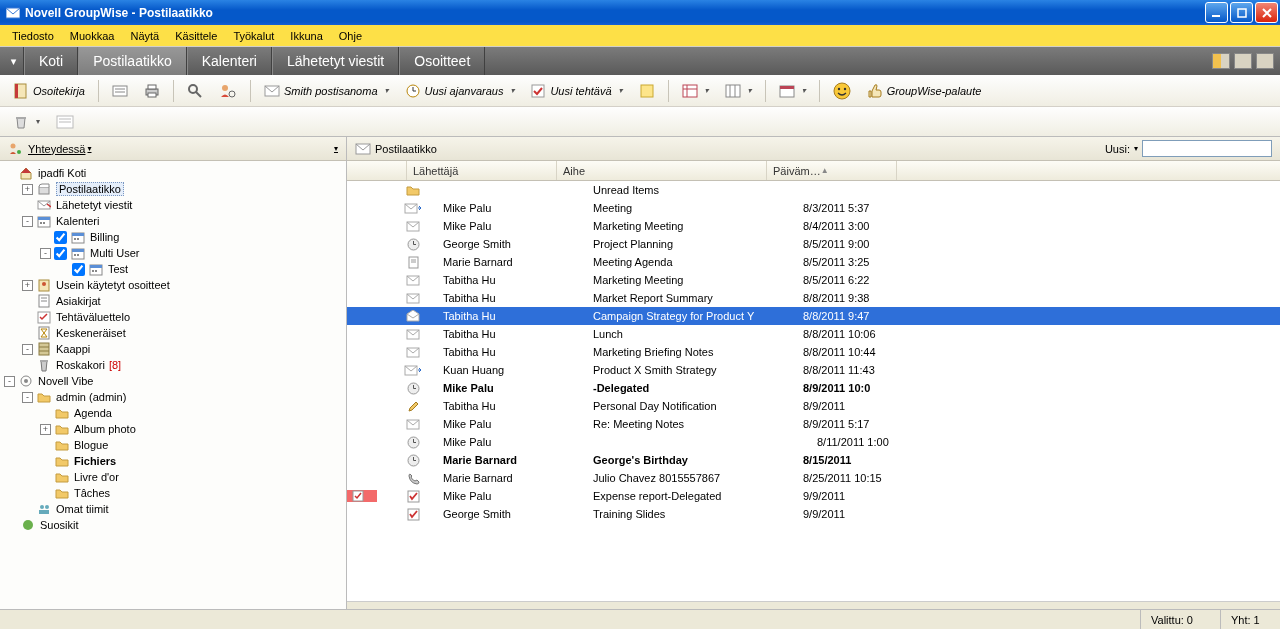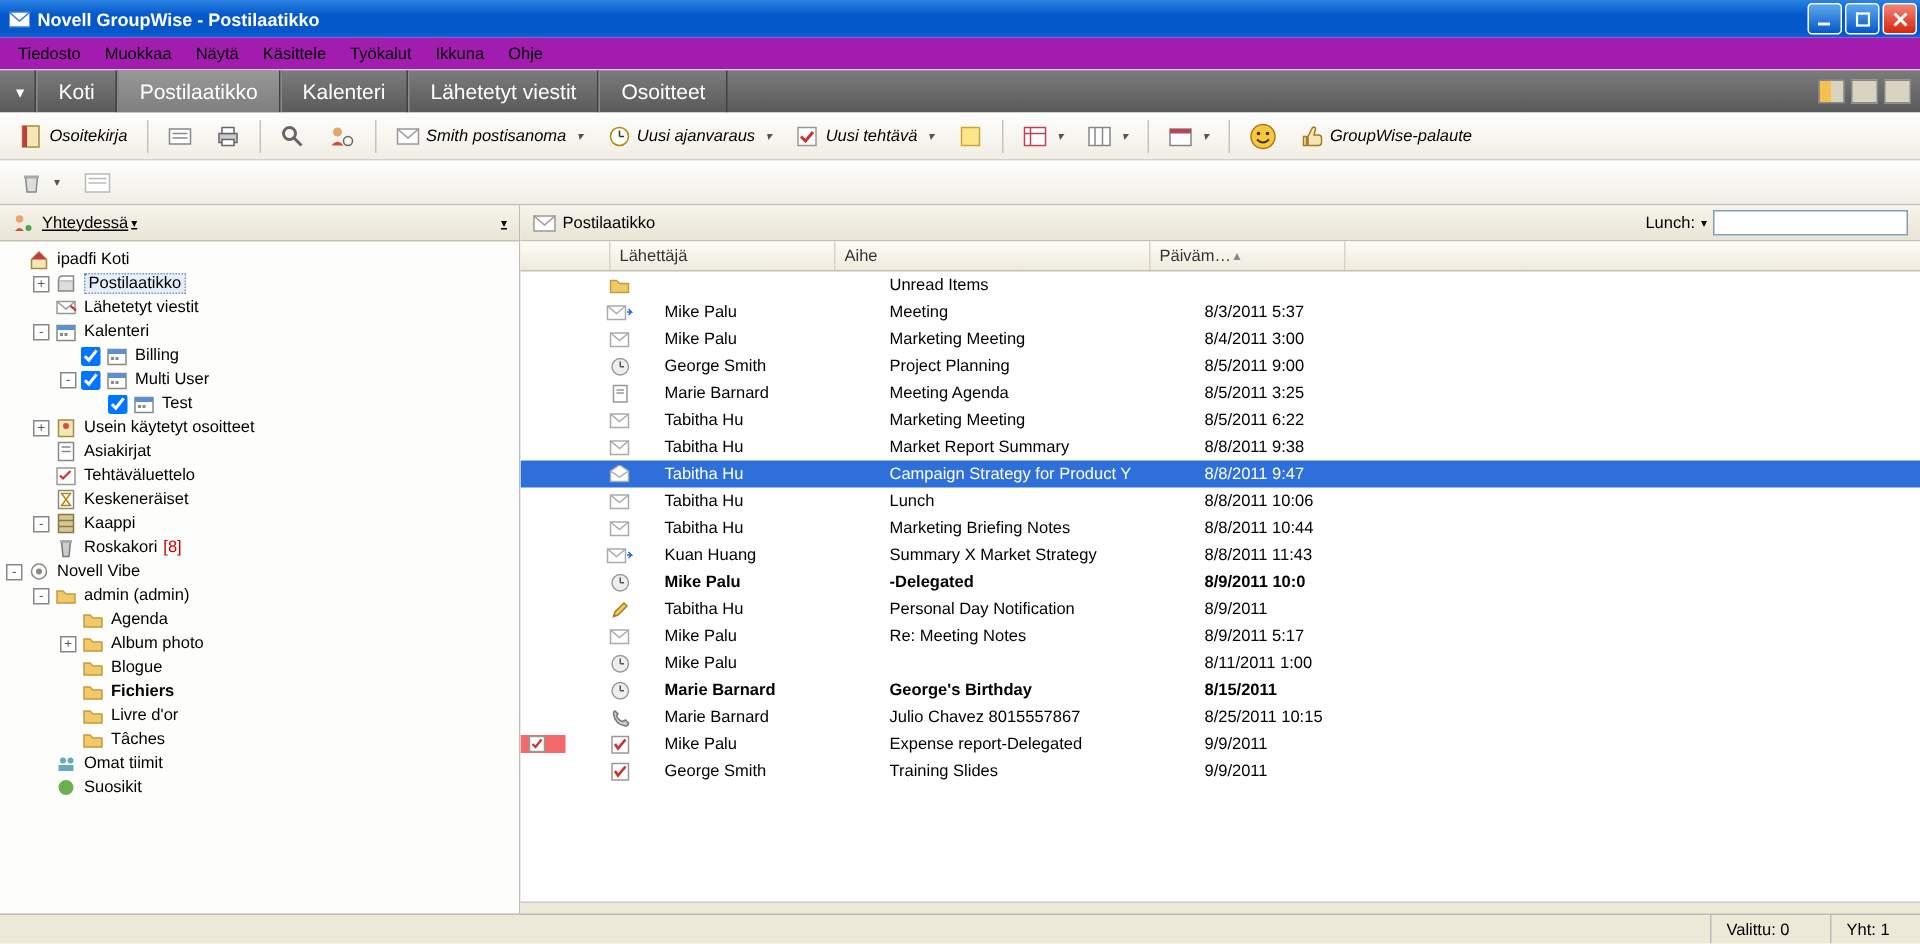--- a/index.html
+++ b/index.html
@@ -5,21 +5,21 @@
 * { margin: 0; padding: 0; box-sizing: border-box; font-family: Tahoma, Arial, sans-serif; font-size: 11px; }
 body { background: #ece9d8; width: 1280px; height: 629px; overflow: hidden; display: flex; flex-direction: column; }
 .titlebar { height: 25px; background: linear-gradient(to bottom, #2a83e4 0%, #0558c9 40%, #0558c9 88%, #1560d6 100%); display: flex; align-items: center; padding: 0 2px 0 6px; }
 .titlebar .icon { width: 14px; height: 14px; margin-right: 5px; display: inline-flex; align-items: center; justify-content: center; }
 .titlebar .title { color: #fff; font-weight: bold; font-size: 12px; }
 .titlebar .spacer { flex: 1; }
 .winbtn { width: 23px; height: 21px; margin-left: 2px; border-radius: 3px; border: 1px solid #fff; display: flex; align-items: center; justify-content: center; color: #fff; font-weight: bold; }
 .winbtn.min { background: linear-gradient(to bottom, #5ea7ed, #0558c9); }
 .winbtn.max { background: linear-gradient(to bottom, #5ea7ed, #0558c9); }
 .winbtn.close { background: linear-gradient(to bottom, #f18675, #d9240c); }
-.menubar { height: 22px; background: #a21caf; display: flex; align-items: center; padding: 0 4px; border-bottom: 1px solid #d4d0c8; }
+.menubar { height: 22px; background: #fde047; display: flex; align-items: center; padding: 0 4px; border-bottom: 1px solid #d4d0c8; }
 .menubar span { padding: 3px 8px; cursor: default; }
 .navtabs { height: 28px; background: linear-gradient(to bottom, #7b7b7b, #5a5a5a); display: flex; align-items: stretch; padding-left: 4px; }
 .navtabs .arrowtab { width: 20px; display: flex; align-items: center; justify-content: center; color: #fff; border-right: 1px solid #404040; }
 .navtab { padding: 0 14px; display: flex; align-items: center; color: #fff; font-size: 14px; border-left: 1px solid #8a8a8a; border-right: 1px solid #404040; }
 .navtab.active { background: linear-gradient(to bottom, #989898, #7e7e7e); }
 .navtabs .rightbtns { margin-left: auto; display: flex; align-items: center; padding-right: 6px; gap: 4px; }
 .rightbtns .vb { width: 18px; height: 16px; background: #d9d3c2; border: 1px solid #888; }
 .toolbar { height: 32px; background: linear-gradient(to bottom, #fefefe, #f0eee3); border-bottom: 1px solid #d4d0c8; display: flex; align-items: center; padding: 0 8px; gap: 6px; font-style: italic; }
 .tbtn { height: 24px; display: flex; align-items: center; padding: 0 4px; border: 1px solid transparent; border-radius: 3px; gap: 4px; }
 .tsep { width: 1px; height: 22px; background: #c8c4b8; margin: 0 2px; }
@@ -465,41 +465,41 @@
           <span class="noexp"></span>
           <span class="ic">
             <svg width="14" height="12">
               <circle cx="5" cy="4" r="2" fill="#6ab"></circle>
               <circle cx="10" cy="4" r="2" fill="#6ab"></circle>
               <rect x="2" y="7" width="10" height="4" fill="#6ab"></rect>
             </svg>
           </span>
           <span class="lbl">Omat tiimit</span>
         </div>
-        <div class="tree-item" style="padding-left: 22px;">
+        <div class="tree-item" style="padding-left: 6px;">
           <span class="noexp"></span>
           <span class="ic">
             <svg width="14" height="14">
               <circle cx="7" cy="7" r="5" fill="#6ab04c"></circle>
             </svg>
           </span>
           <span class="lbl">Suosikit</span>
         </div>
       </div>
   </div>
 
   <div class="main">
     <div class="mainhdr">
       <svg width="16" height="12">
           <rect x="1" y="1" width="14" height="10" fill="#fff" stroke="#999"></rect>
           <path d="M1 1 L8 7 L15 1" fill="none" stroke="#999"></path>
         </svg>
       <span style="margin-left:4px;">Postilaatikko</span>
       <div class="r">
-        <span>Lunch:</span>
+        <span>Uusi:</span>
         <span style="font-size:8px;">▾</span>
         <input type="text" style="">
       </div>
     </div>
     <div class="colhdr">
       <div class="c" style="width:60px;"></div>
       <div class="c" style="width:150px;">Lähettäjä</div>
       <div class="c" style="width:210px;">Aihe</div>
       <div class="c sort" style="width:130px;">Päiväm…</div>
       <div class="c" style="flex:1;border-right:none;"></div>
@@ -630,21 +630,21 @@
         <div class="msgrow">
           <div class="mflag "></div>
           <div class="micon">
             <svg width="18" height="11">
               <rect x="1" y="1" width="12" height="9" fill="#fff" stroke="#aaa"></rect>
               <path d="M1 1 L7 6 L13 1" fill="none" stroke="#aaa"></path>
               <path d="M14 5 L17 5 L15 3 M17 5 L15 7" stroke="#2a6ac9" fill="none"></path>
             </svg>
           </div>
           <div class="mcell" style="width:150px;">Kuan Huang</div>
-          <div class="mcell" style="width:210px;">Summary X Market Strategy</div>
+          <div class="mcell" style="width:210px;">Product X Smith Strategy</div>
           <div class="mcell" style="width:130px;">8/8/2011 11:43</div>
         </div>
         <div class="msgrow bold">
           <div class="mflag "></div>
           <div class="micon">
             <svg width="13" height="13">
               <circle cx="6.5" cy="6.5" r="5.5" fill="#eee" stroke="#999"></circle>
               <line x1="6.5" y1="6.5" x2="6.5" y2="3" stroke="#555"></line>
               <line x1="6.5" y1="6.5" x2="9" y2="6.5" stroke="#555"></line>
             </svg>
@@ -680,21 +680,21 @@
           <div class="mflag "></div>
           <div class="micon">
             <svg width="13" height="13">
               <circle cx="6.5" cy="6.5" r="5.5" fill="#eee" stroke="#999"></circle>
               <line x1="6.5" y1="6.5" x2="6.5" y2="3" stroke="#555"></line>
               <line x1="6.5" y1="6.5" x2="9" y2="6.5" stroke="#555"></line>
             </svg>
           </div>
           <div class="mcell" style="width:150px;">Mike Palu</div>
           <div class="mcell" style="width:210px;"></div>
-          <div class="mcell" style="width:130px;">8/11/2011 1:00</div>
+          <div class="mcell" style="width:130px;margin-left:14px;">8/11/2011 1:00</div>
         </div>
         <div class="msgrow bold">
           <div class="mflag "></div>
           <div class="micon">
             <svg width="13" height="13">
               <circle cx="6.5" cy="6.5" r="5.5" fill="#eee" stroke="#999"></circle>
               <line x1="6.5" y1="6.5" x2="6.5" y2="3" stroke="#555"></line>
               <line x1="6.5" y1="6.5" x2="9" y2="6.5" stroke="#555"></line>
             </svg>
           </div>

